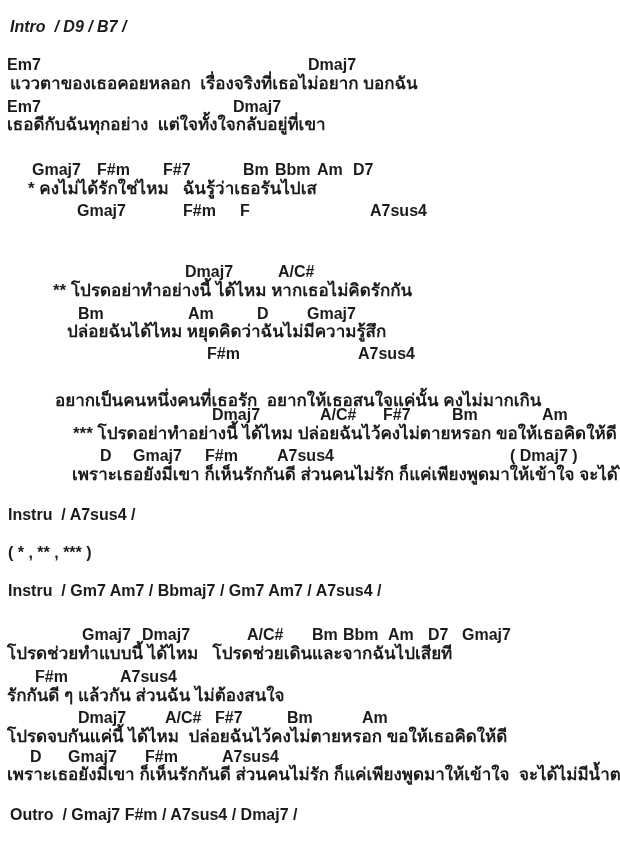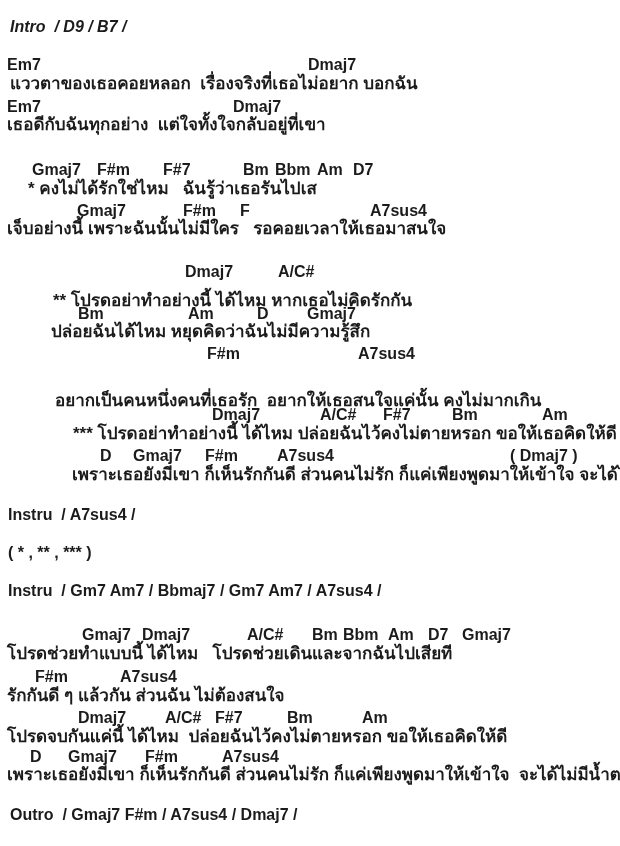--- a/index.html
+++ b/index.html
@@ -54,38 +54,35 @@
     </div>
     <div class="line lyric" style="top: 179px;">
       <span style="left: 28px;">* คงไม่ได้รักใช่ไหม   ฉันรู้ว่าเธอรันไปเส</span>
     </div>
     <div class="line chords" style="top: 201px;">
       <span style="left: 77px;">Gmaj7</span>
       <span style="left: 183px;">F#m</span>
       <span style="left: 240px;">F</span>
       <span style="left: 370px;">A7sus4</span>
     </div>
-    <div class="line lyric" style="top: 219px;">
-      <span style="left: 7px;">เจ็บอย่างนี้ เพราะฉันนั้นไม่มีใคร   รอคอยเวลาให้เธอมาสนใจ</span>
-    </div>
     <div class="line chords" style="top: 262px;">
       <span style="left: 185px;">Dmaj7</span>
       <span style="left: 278px;">A/C#</span>
     </div>
-    <div class="line lyric" style="top: 291px;">
+    <div class="line lyric" style="top: 281px;">
       <span style="left: 53px;">** โปรดอย่าทำอย่างนี้ ได้ไหม หากเธอไม่คิดรักกัน</span>
     </div>
     <div class="line chords" style="top: 304px;">
       <span style="left: 78px;">Bm</span>
       <span style="left: 188px;">Am</span>
       <span style="left: 257px;">D</span>
       <span style="left: 307px;">Gmaj7</span>
     </div>
     <div class="line lyric" style="top: 322px;">
-      <span style="left: 51px;">ปล่อยฉันได้ไหม หยุดคิดว่าฉันไม่มีความรู้สึก</span>
+      <span style="left: 67px;">ปล่อยฉันได้ไหม หยุดคิดว่าฉันไม่มีความรู้สึก</span>
     </div>
     <div class="line chords" style="top: 344px;">
       <span style="left: 207px;">F#m</span>
       <span style="left: 358px;">A7sus4</span>
     </div>
     <div class="line lyric" style="top: 363px; margin-top: 28px;">
       <span style="left: 55px;">อยากเป็นคนหนึ่งคนที่เธอรัก  อยากให้เธอสนใจแค่นั้น คงไม่มากเกิน</span>
     </div>
     <div class="line chords" style="top: 405px;">
       <span style="left: 212px;">Dmaj7</span>

